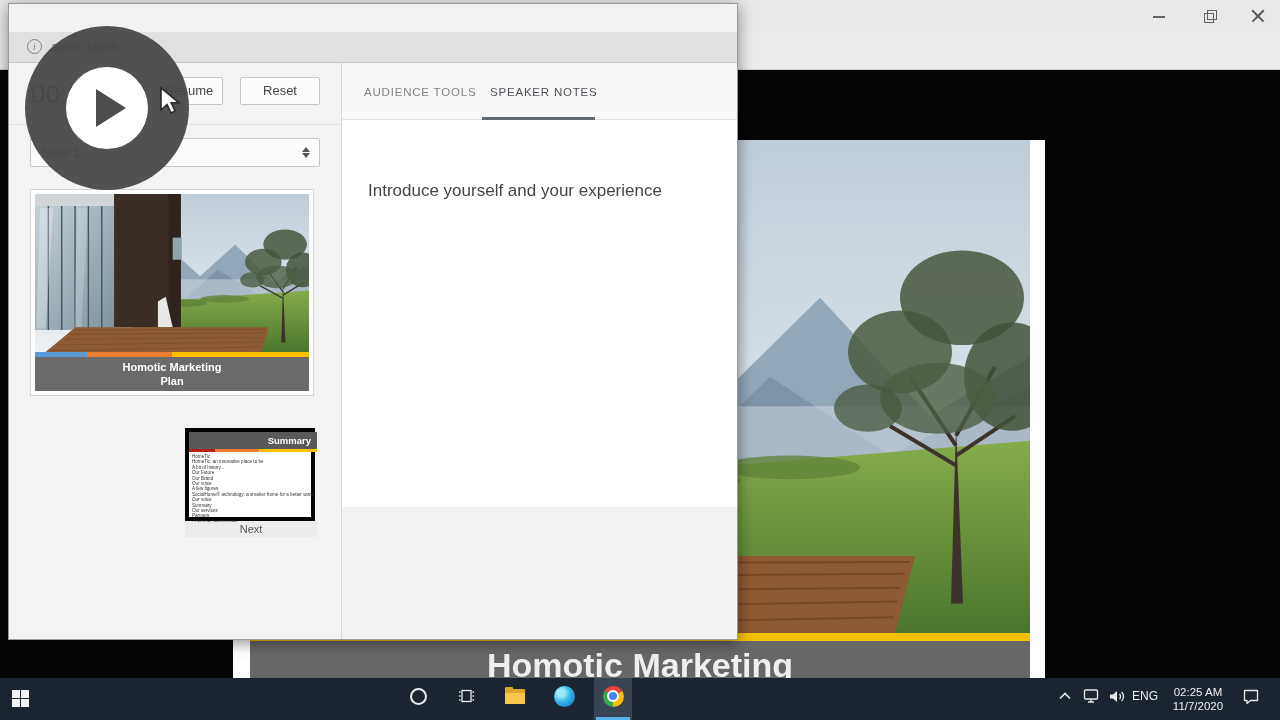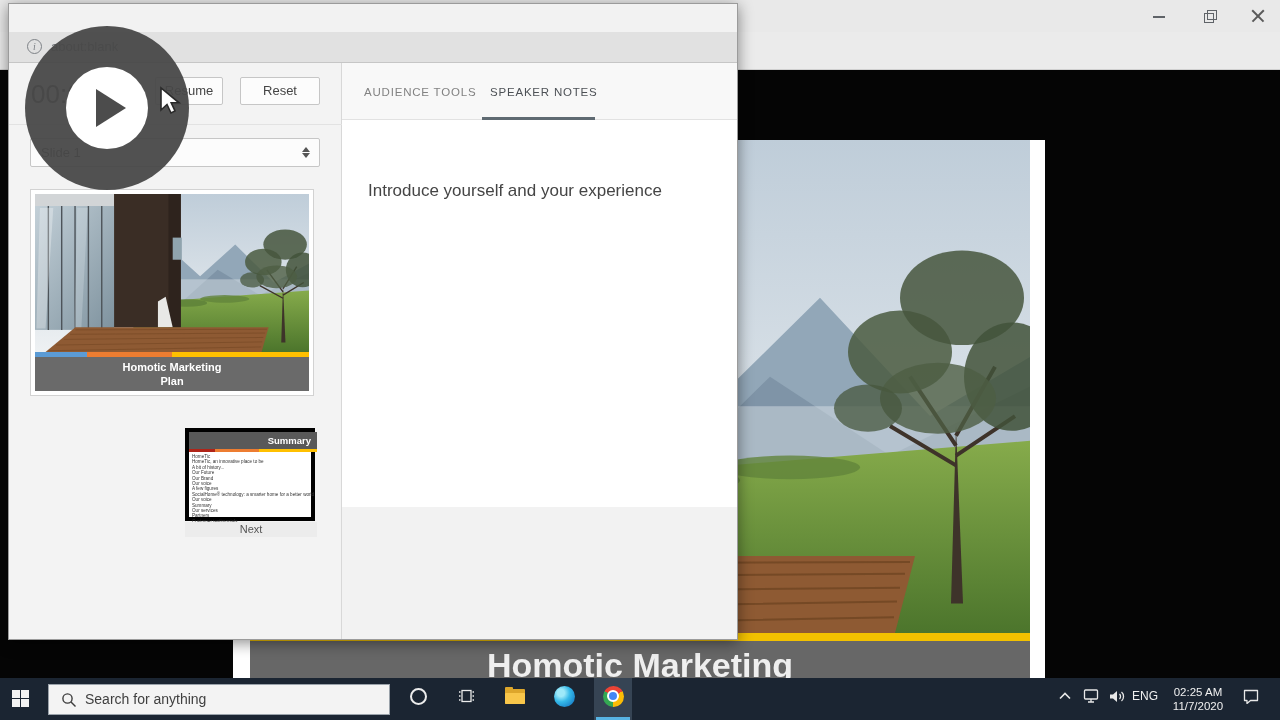--- a/index.html
+++ b/index.html
@@ -256,27 +256,20 @@
   <path d="M3,2 L3,24 L9,18.5 L13,27 L17,25 L13.2,16.8 L21,16.8 Z" fill="#ffffff" stroke="#2a2a2a" stroke-width="1.6"></path>
 </svg>
 
 <div class="abs" id="taskbar">
   <div class="abs" id="start">
     <div style="left:0; top:0;"></div>
       <div style="left:9px; top:0;"></div>
     <div style="left:0; top:9px;"></div>
       <div style="left:9px; top:9px;"></div>
   </div>
-  <div class="abs" id="tb-search">
-    <svg class="abs icon" style="left:12px; top:7px;" width="16" height="16" viewBox="0 0 16 16">
-      <circle cx="6.5" cy="6.5" r="4.6" fill="none" stroke="#3c3c3c" stroke-width="1.4"></circle>
-      <path d="M10 10 L14.5 14.5" stroke="#3c3c3c" stroke-width="1.4"></path>
-    </svg>
-    <span class="abs" id="tb-search-text">Search for anything</span>
-  </div>
   <div class="tb-ic" style="left:398px;">
       <div id="cortana-ring"></div>
     </div>
   <div class="tb-ic" style="left:446px;">
     <svg class="icon" width="17" height="16" viewBox="0 0 17 16">
       <rect x="4" y="2.5" width="9" height="11" fill="none" stroke="#ececec" stroke-width="1.3"></rect>
       <path d="M1,4 h1.5 M1,8 h1.5 M1,12 h1.5 M14.5,4 h1.5 M14.5,8 h1.5 M14.5,12 h1.5" stroke="#ececec" stroke-width="1.3"></path>
     </svg>
   </div>
   <div class="tb-ic" style="left:495px;">

